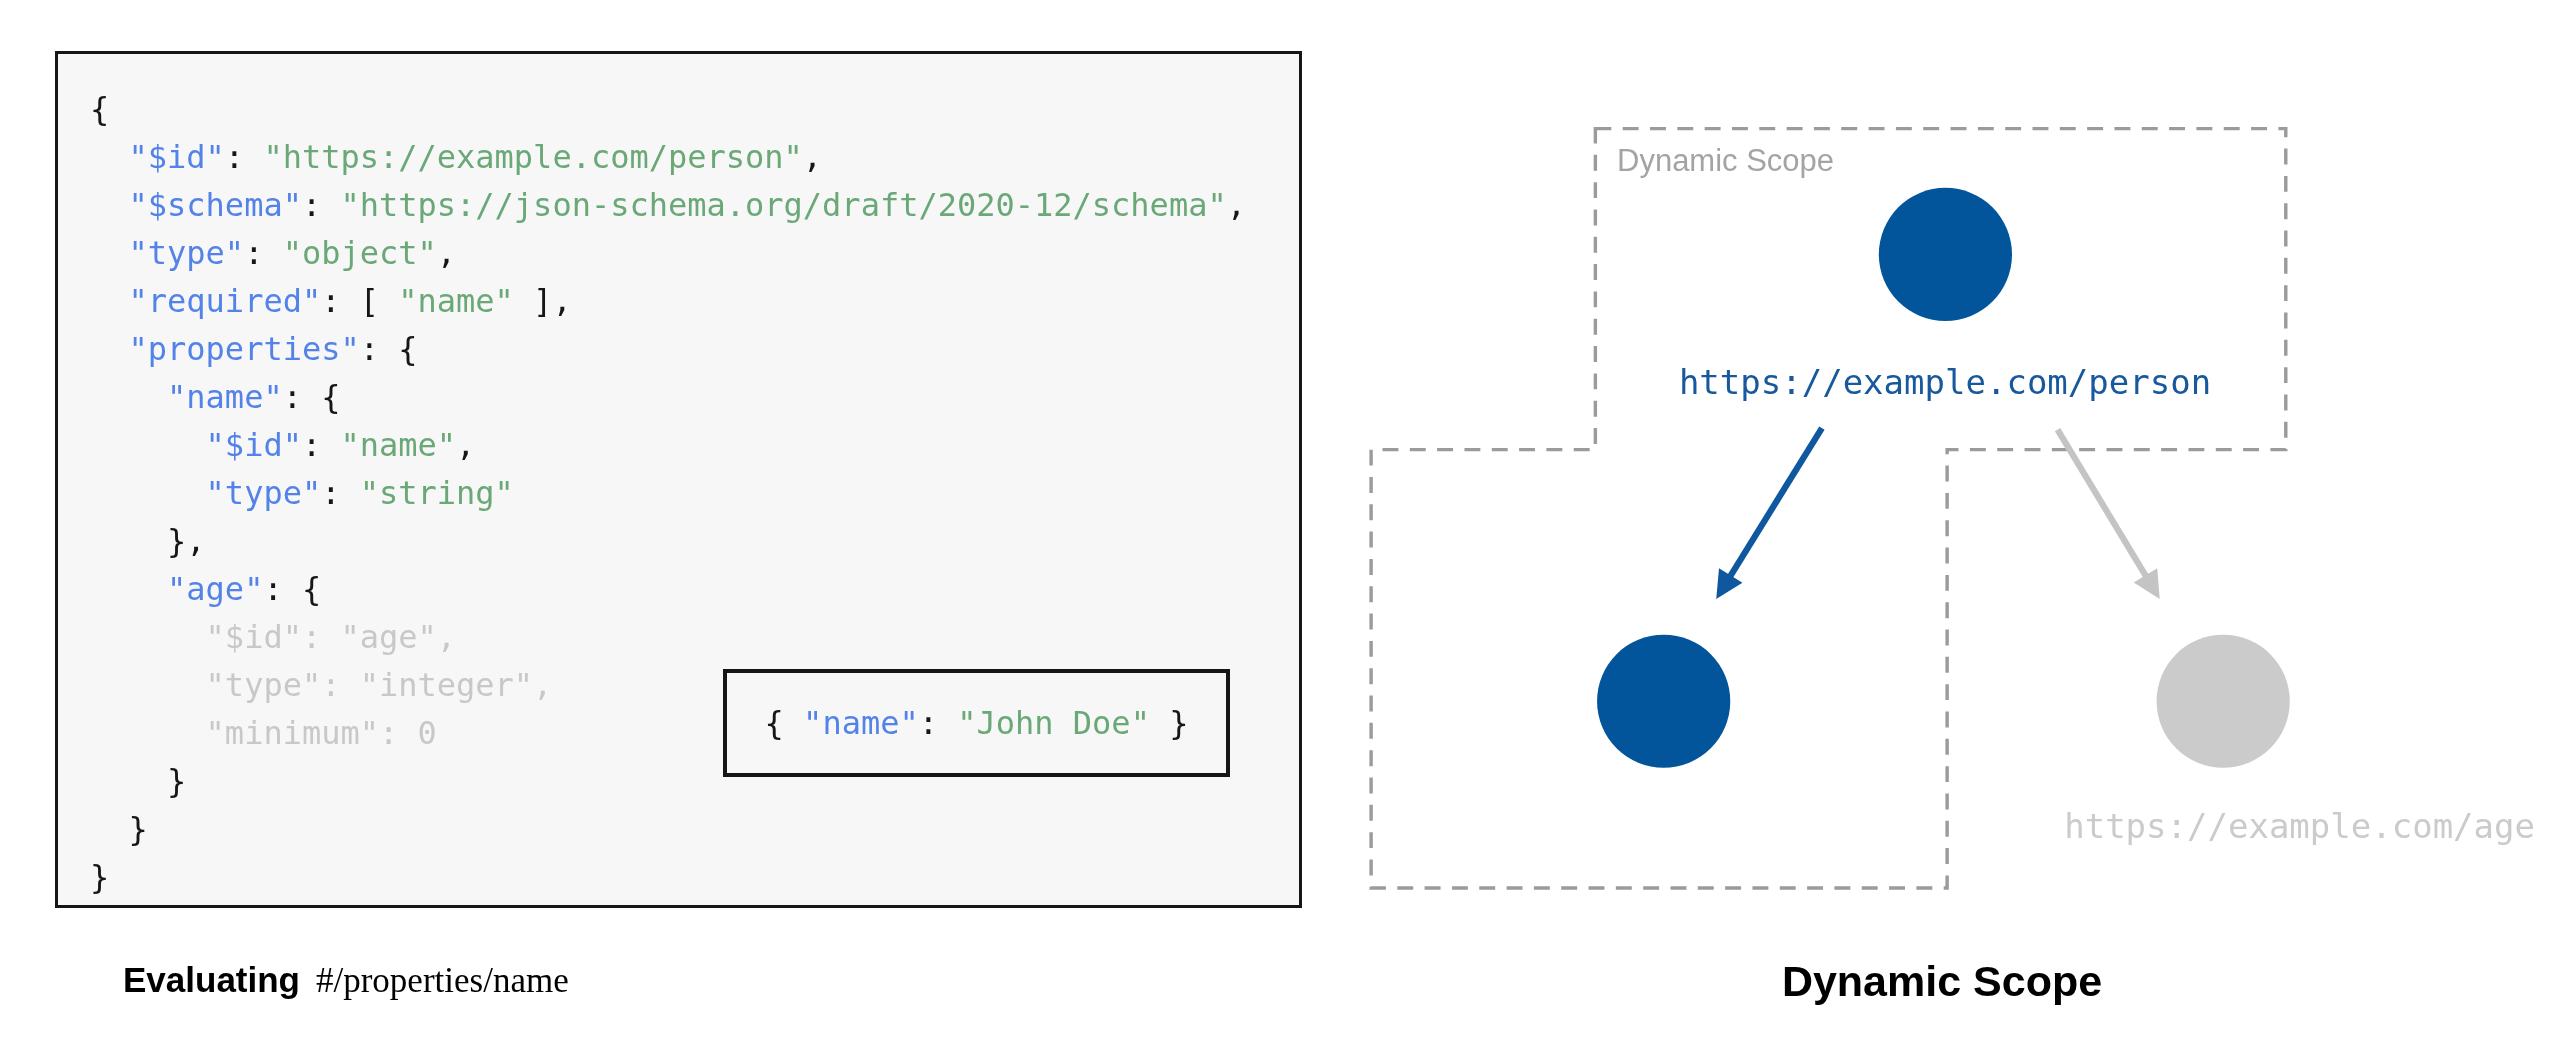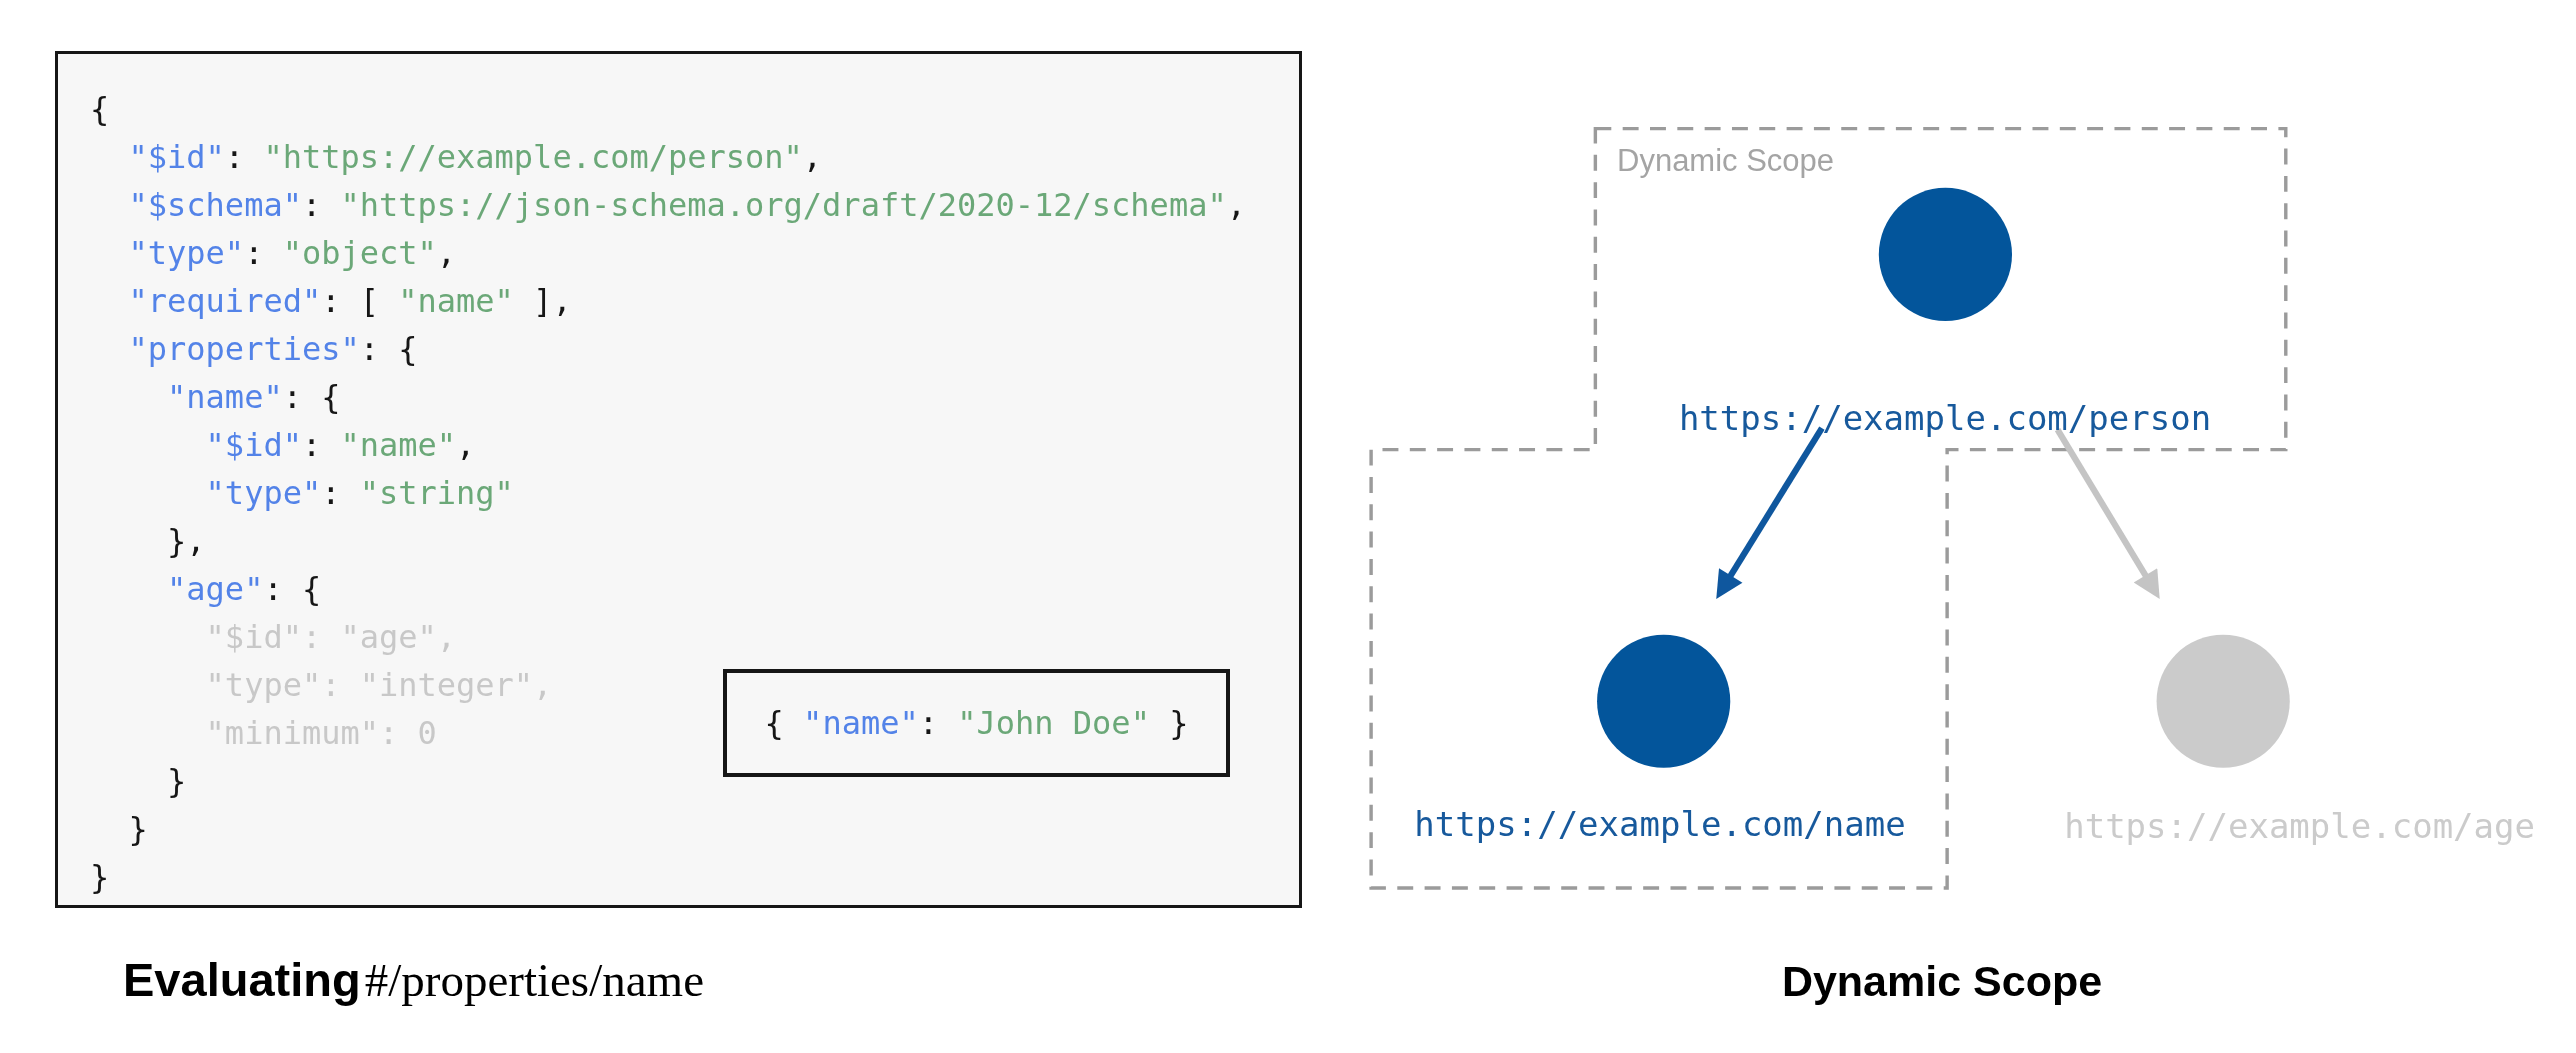--- a/index.html
+++ b/index.html
@@ -55,22 +55,22 @@
   }
   .instance-label{
     position:absolute;left:665px;top:750px;width:507px;
     text-align:center;
     font-weight:bold;font-size:38px;line-height:49px;
     color:#000;
   }
 
   .left-caption{
     position:absolute;left:123px;top:952px;
-    display:inline-flex;align-items:baseline;gap:4px;
-    font-size:47px;line-height:55px;
+    display:inline-flex;align-items:baseline;gap:16px;
+    font-size:35px;line-height:55px;
   }
   .cap-bold{font-weight:bold;color:#000;}
   .cap-mono{font-family:Liberation Serif, serif;font-weight:normal;color:#000;}
 
   
   .overlay{position:absolute;left:0;top:0;width:2576px;height:1053px;}
   .scope-outline{fill:none;stroke:var(--dash-gray);stroke-width:6;stroke-dasharray:28 20;}
   .node-active{fill:var(--accent-blue);}
   .node-inactive{fill:var(--inactive-gray);}
   .edge-active{stroke:var(--arrow-blue);stroke-width:11;}
@@ -79,21 +79,21 @@
   .scope-label{
     position:absolute;left:1617px;top:142px;
     font-size:31px;line-height:38px;color:var(--label-gray);
   }
   .node-url{
     position:absolute;width:626px;text-align:center;
     font-family:"DejaVu Sans Mono", monospace;
     font-size:34px;line-height:48px;
     white-space:pre;
   }
-  .url-person{left:1632px;top:358px;color:var(--url-blue);margin-top:36px;}
+  .url-person{left:1632px;top:358px;color:var(--url-blue);}
   .url-name{left:1347px;top:800px;color:var(--url-blue);}
   .url-age{left:1909px;top:802px;color:var(--inactive-gray);text-align:right;}
   .right-caption{
     position:absolute;left:1629px;top:954px;width:626px;
     text-align:center;
     font-weight:bold;font-size:43px;line-height:55px;color:#000;
   }
 </style>
 </head>
 <body>
@@ -127,18 +127,17 @@
     <line class="edge-active" x1="3200" y1="752" x2="3022" y2="1040" marker-end="url(#arrow-blue)"></line>
     <line class="edge-inactive" x1="3614" y1="755" x2="3786" y2="1040" marker-end="url(#arrow-gray)"></line>
 
     <circle class="node-active" cx="3417" cy="447" r="117"></circle>
     <circle class="node-active" cx="2922" cy="1232" r="117"></circle>
     <circle class="node-inactive" cx="3905" cy="1232" r="117"></circle>
   </svg>
 
   <div class="scope-label">Dynamic Scope</div>
   <div class="node-url url-person">https://example.com/person</div>
-  <div class="node-url url-name">https://example.com/name</div>
   <div class="node-url url-age">https://example.com/age</div>
   <div class="right-caption">Dynamic Scope</div>
 
 </div>
 
 
 </body></html>

